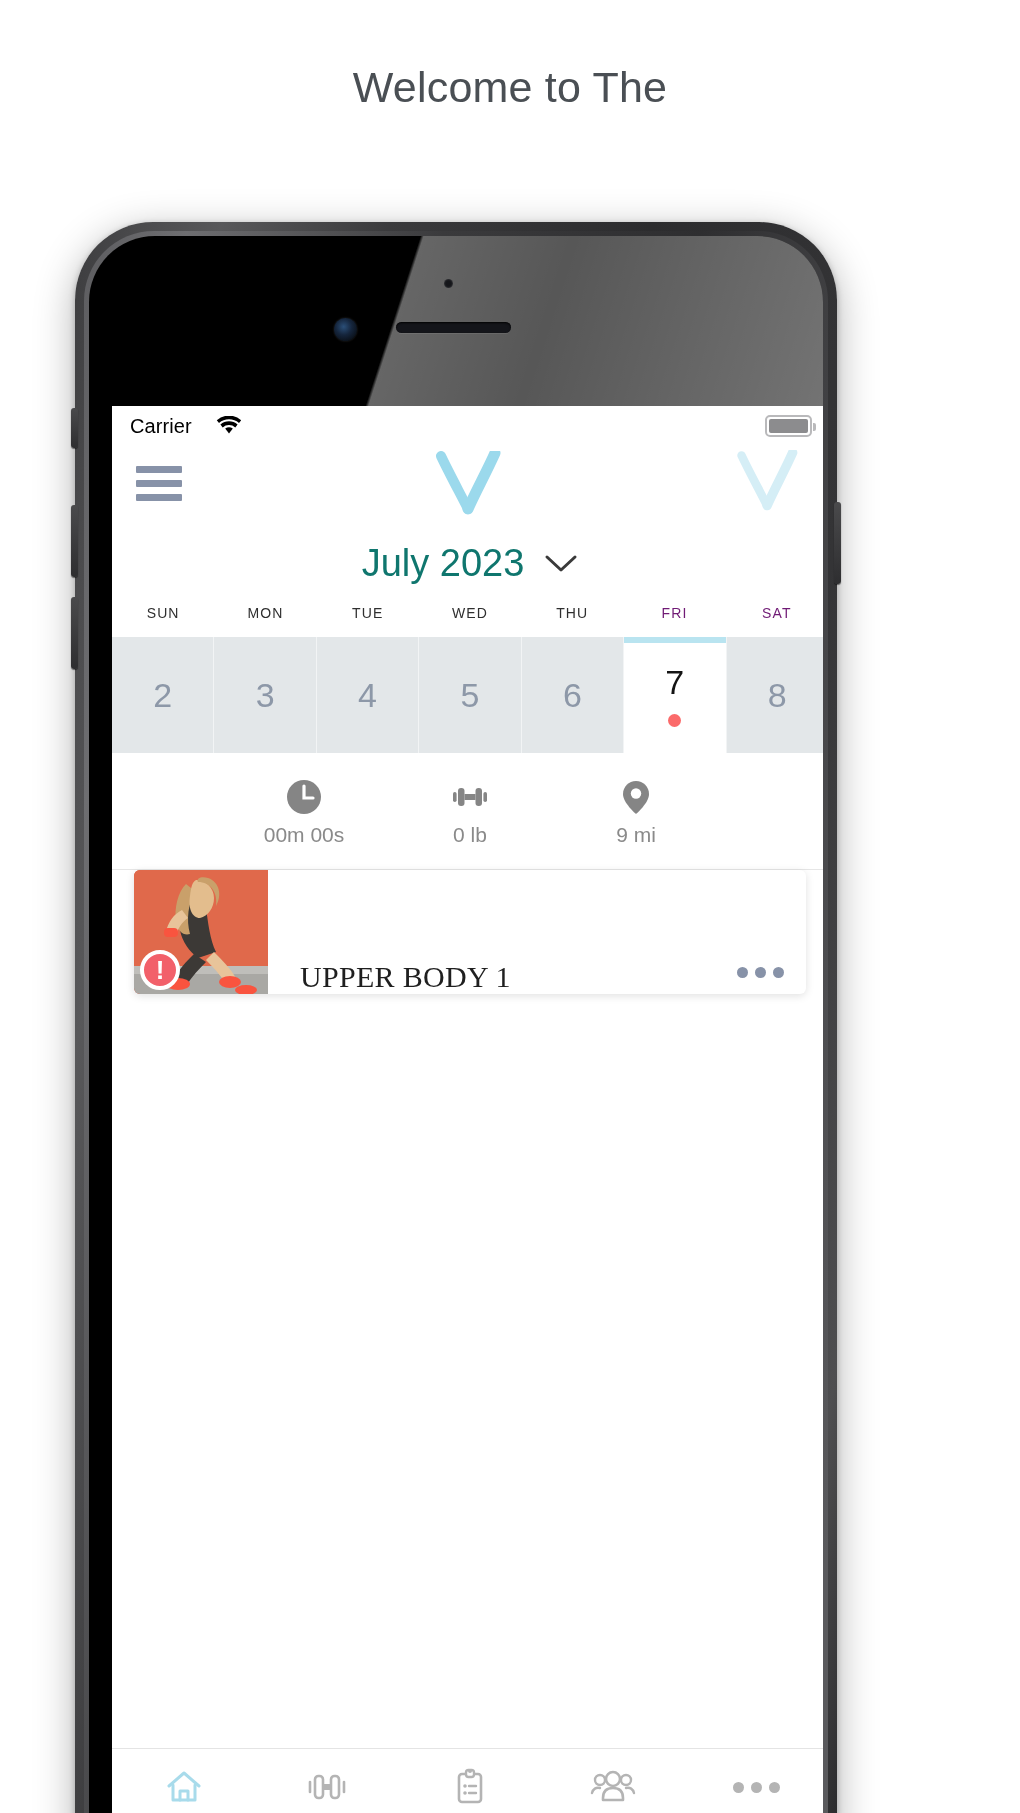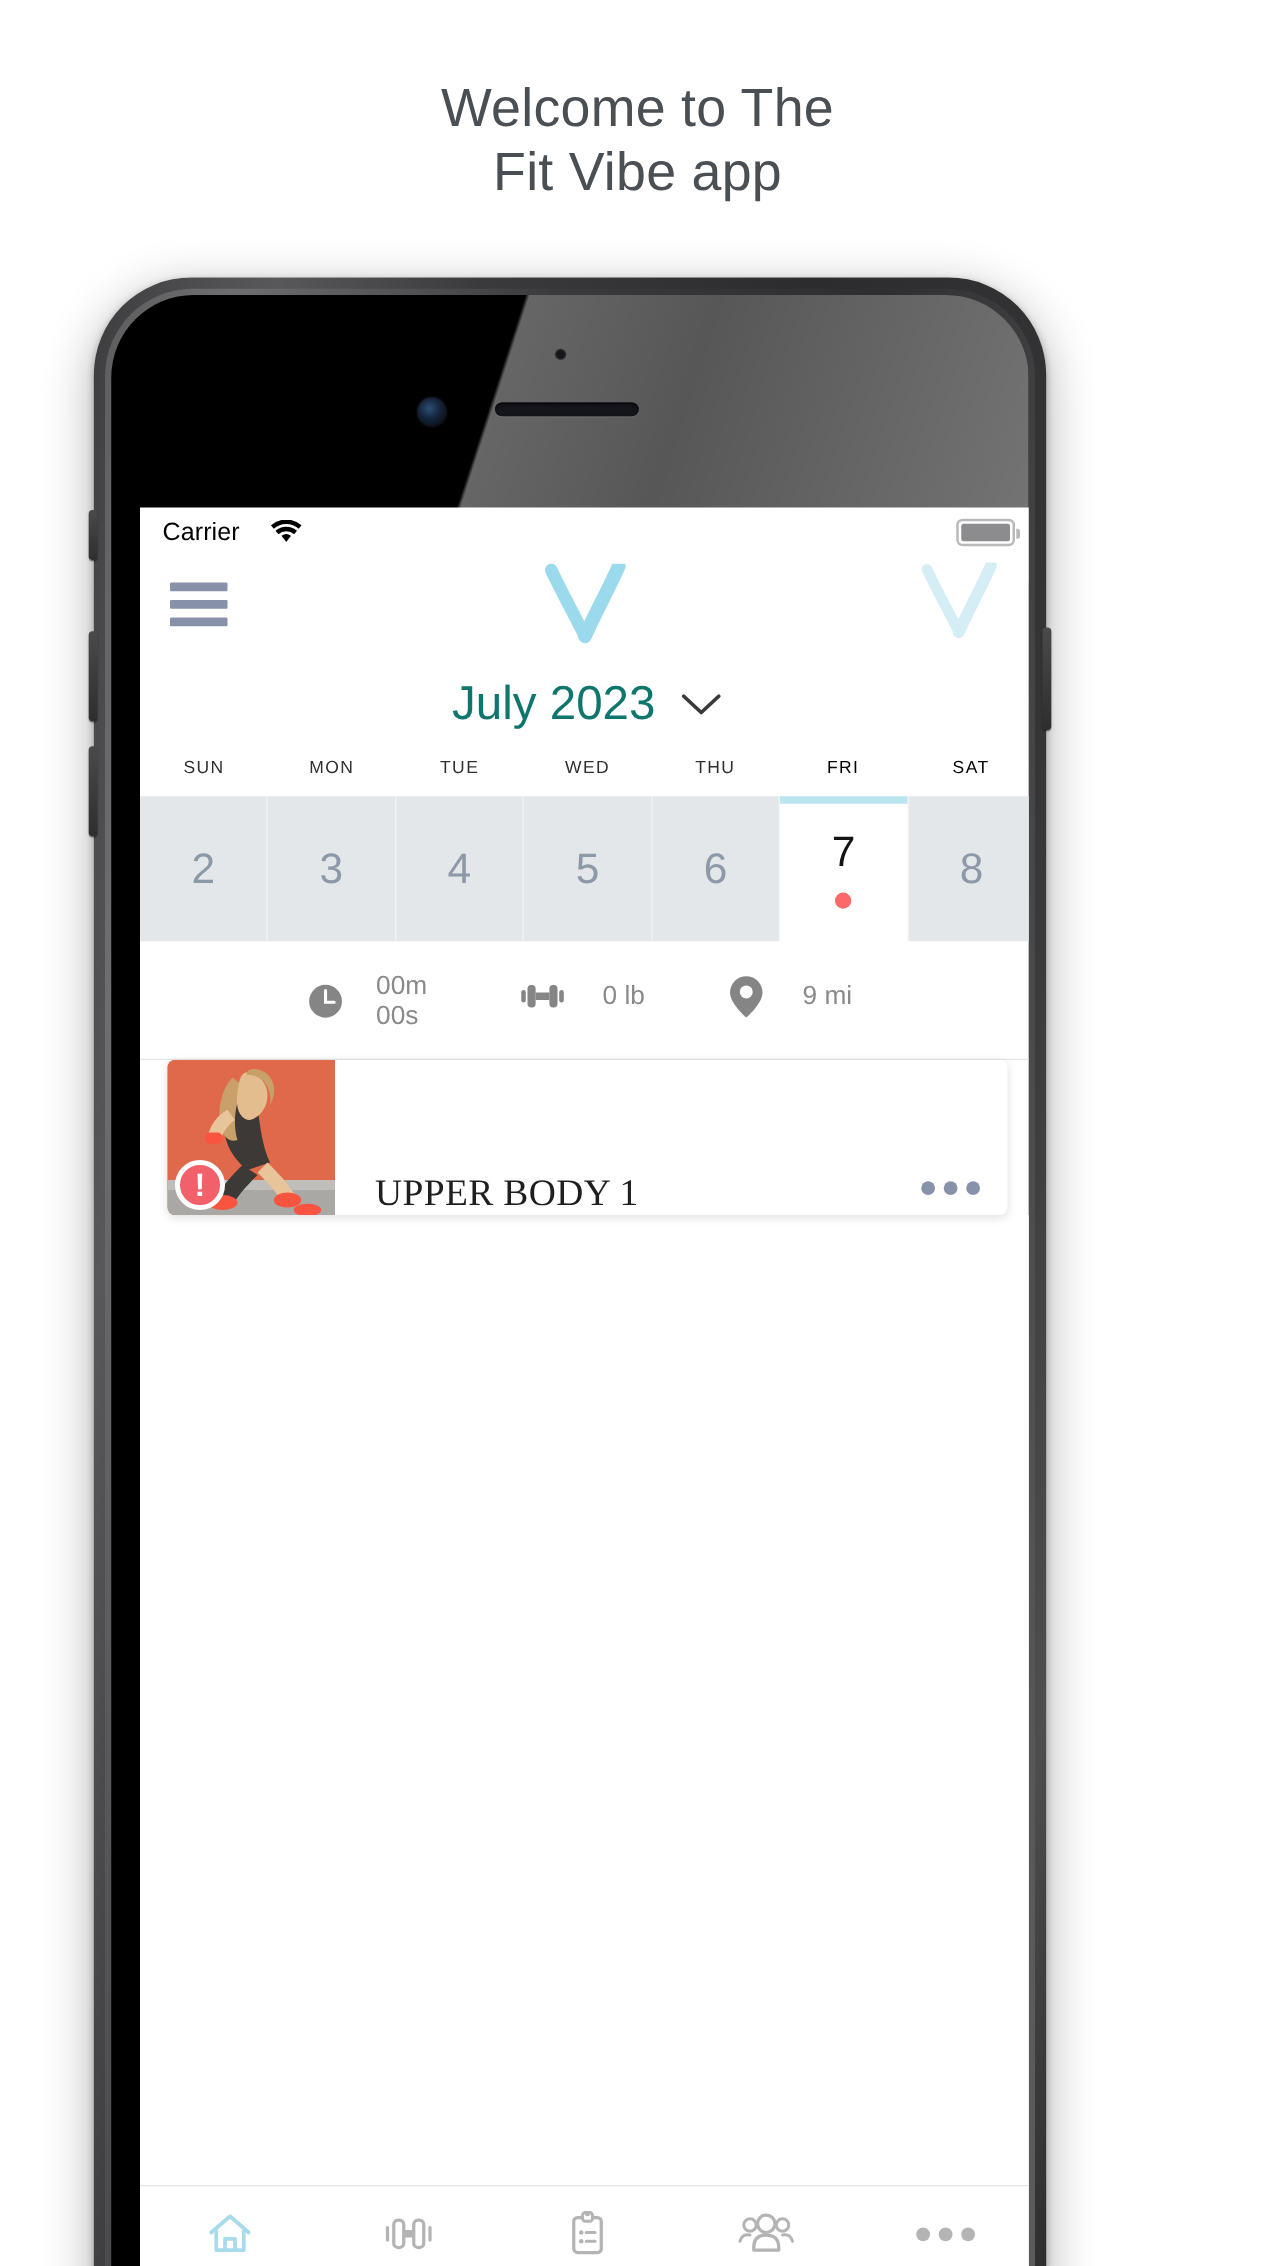--- a/index.html
+++ b/index.html
@@ -196,21 +196,21 @@
   
   .weekday-row { display: flex; flex: none; }
   .weekday {
     flex: 1;
     text-align: center;
     font-size: 14px;
     letter-spacing: 1.1px;
     color: #2f2f2f;
     padding-bottom: 16px;
   }
-  .weekday.muted { color: #000000; }
+  .weekday.muted { color: #701a75; }
 
   .date-row { display: flex; height: 116px; flex: none; }
   .date-cell {
     flex: 1;
     background: #e3e7e9;
     border-right: 1px solid #f2f4f5;
     display: flex;
     flex-direction: column;
     align-items: center;
     justify-content: center;
@@ -241,23 +241,23 @@
     align-items: flex-start;
     justify-content: center;
     gap: 48px;
     padding: 24px 0 22px;
     border-bottom: 1px solid #e6e6e6;
     flex: none;
   }
   .stat {
     width: 118px;
     display: flex;
-    flex-direction: row;
-    align-items: center;
-    gap: 25px;
+    flex-direction: column;
+    align-items: center;
+    gap: 6px;
   }
   .stat-value { font-size: 21px; color: #8a8a8a; }
 
   
   .section-title {
     font-size: 32px;
     color: #1f1f1f;
     padding: 28px 26px 20px;
     flex: none;
   }
@@ -344,21 +344,20 @@
   .dots-icon { display: flex; gap: 7px; height: 44px; align-items: center; }
   .dots-icon span {
     width: 11px; height: 11px; border-radius: 50%; background: #b4b4b4;
   }
 </style>
 </head>
 <body>
 
 <div class="headline">
   <span class="headline-line">Welcome to The</span>
-  <span class="headline-line">Fit Vibe app</span>
 </div>
 
 <div class="device">
   <div class="device-inner-ring"></div>
 
   <div class="btn-side btn-silent"></div>
   <div class="btn-side btn-volup"></div>
   <div class="btn-side btn-voldn"></div>
   <div class="btn-side btn-power"></div>
 

